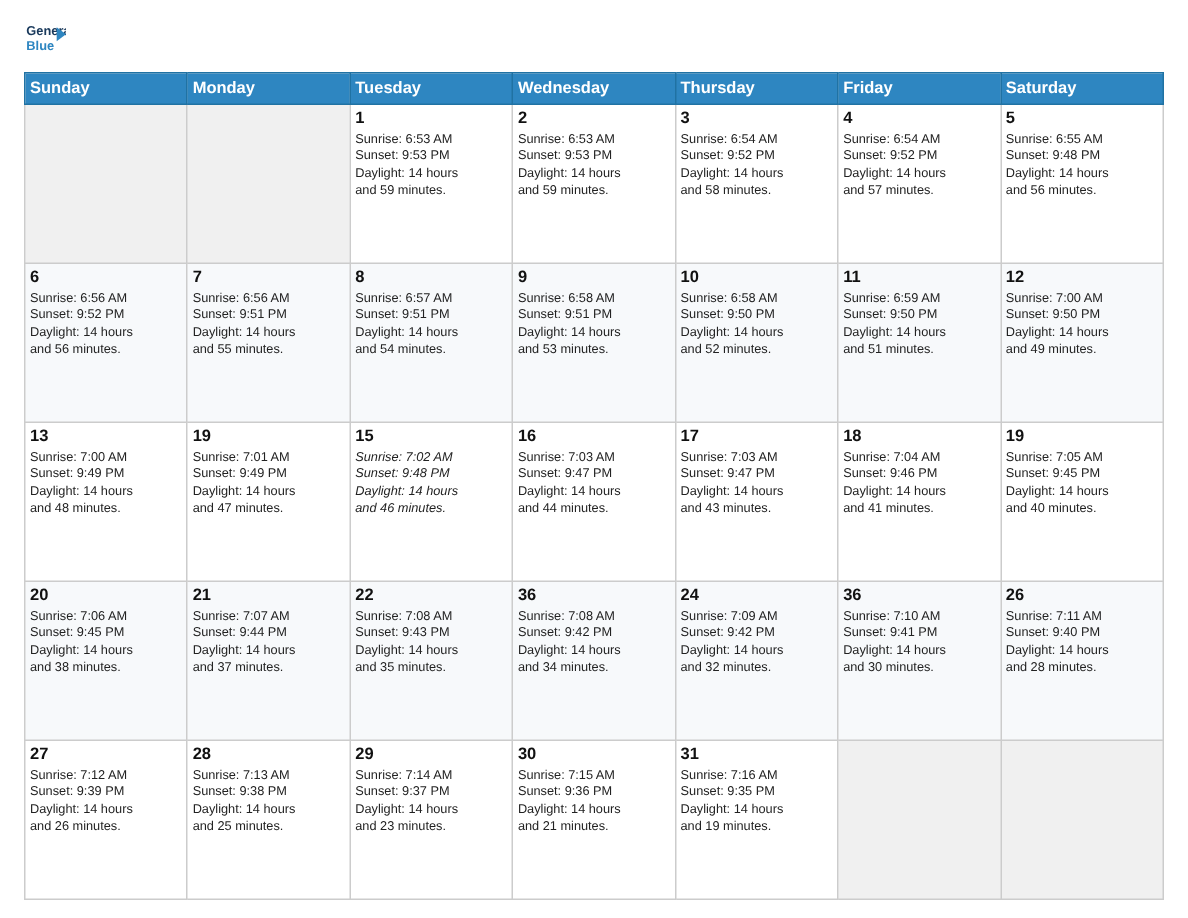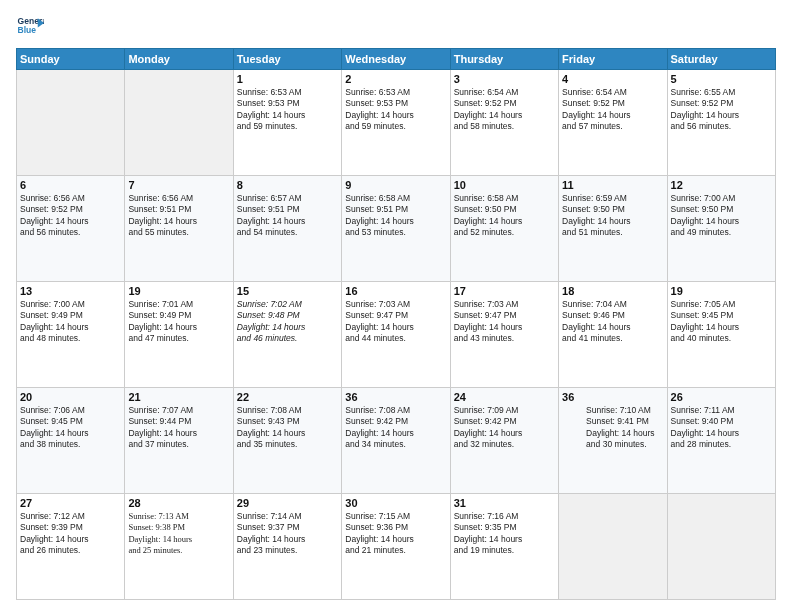--- a/index.html
+++ b/index.html
@@ -161,21 +161,21 @@
           <td>
             <span class="day-num">4</span>
             <div class="cell-text" style="white-space: pre-line;">Sunrise: 6:54 AM
 Sunset: 9:52 PM
 Daylight: 14 hours
 and 57 minutes.</div>
           </td>
           <td>
             <span class="day-num">5</span>
             <div class="cell-text" style="white-space: pre-line;">Sunrise: 6:55 AM
-Sunset: 9:52 PM
+Sunset: 9:48 PM
 Daylight: 14 hours
 and 56 minutes.</div>
           </td>
         </tr>
         <tr>
           <td>
             <span class="day-num">6</span>
             <div class="cell-text" style="white-space: pre-line;">Sunrise: 6:56 AM
 Sunset: 9:52 PM
 Daylight: 14 hours
@@ -306,21 +306,21 @@
           </td>
           <td>
             <span class="day-num">24</span>
             <div class="cell-text" style="white-space: pre-line;">Sunrise: 7:09 AM
 Sunset: 9:42 PM
 Daylight: 14 hours
 and 32 minutes.</div>
           </td>
           <td>
             <span class="day-num">36</span>
-            <div class="cell-text" style="white-space: pre-line; margin-left: 24px;">Sunrise: 7:10 AM
+            <div class="cell-text" style="white-space: pre-line;">Sunrise: 7:10 AM
 Sunset: 9:41 PM
 Daylight: 14 hours
 and 30 minutes.</div>
           </td>
           <td>
             <span class="day-num">26</span>
             <div class="cell-text" style="white-space: pre-line;">Sunrise: 7:11 AM
 Sunset: 9:40 PM
 Daylight: 14 hours
 and 28 minutes.</div>
@@ -329,21 +329,21 @@
         <tr>
           <td>
             <span class="day-num">27</span>
             <div class="cell-text" style="white-space: pre-line;">Sunrise: 7:12 AM
 Sunset: 9:39 PM
 Daylight: 14 hours
 and 26 minutes.</div>
           </td>
           <td>
             <span class="day-num">28</span>
-            <div class="cell-text" style="white-space: pre-line; font-family: Liberation Serif, serif;">Sunrise: 7:13 AM
+            <div class="cell-text" style="white-space: pre-line;">Sunrise: 7:13 AM
 Sunset: 9:38 PM
 Daylight: 14 hours
 and 25 minutes.</div>
           </td>
           <td>
             <span class="day-num">29</span>
             <div class="cell-text" style="white-space: pre-line;">Sunrise: 7:14 AM
 Sunset: 9:37 PM
 Daylight: 14 hours
 and 23 minutes.</div>

